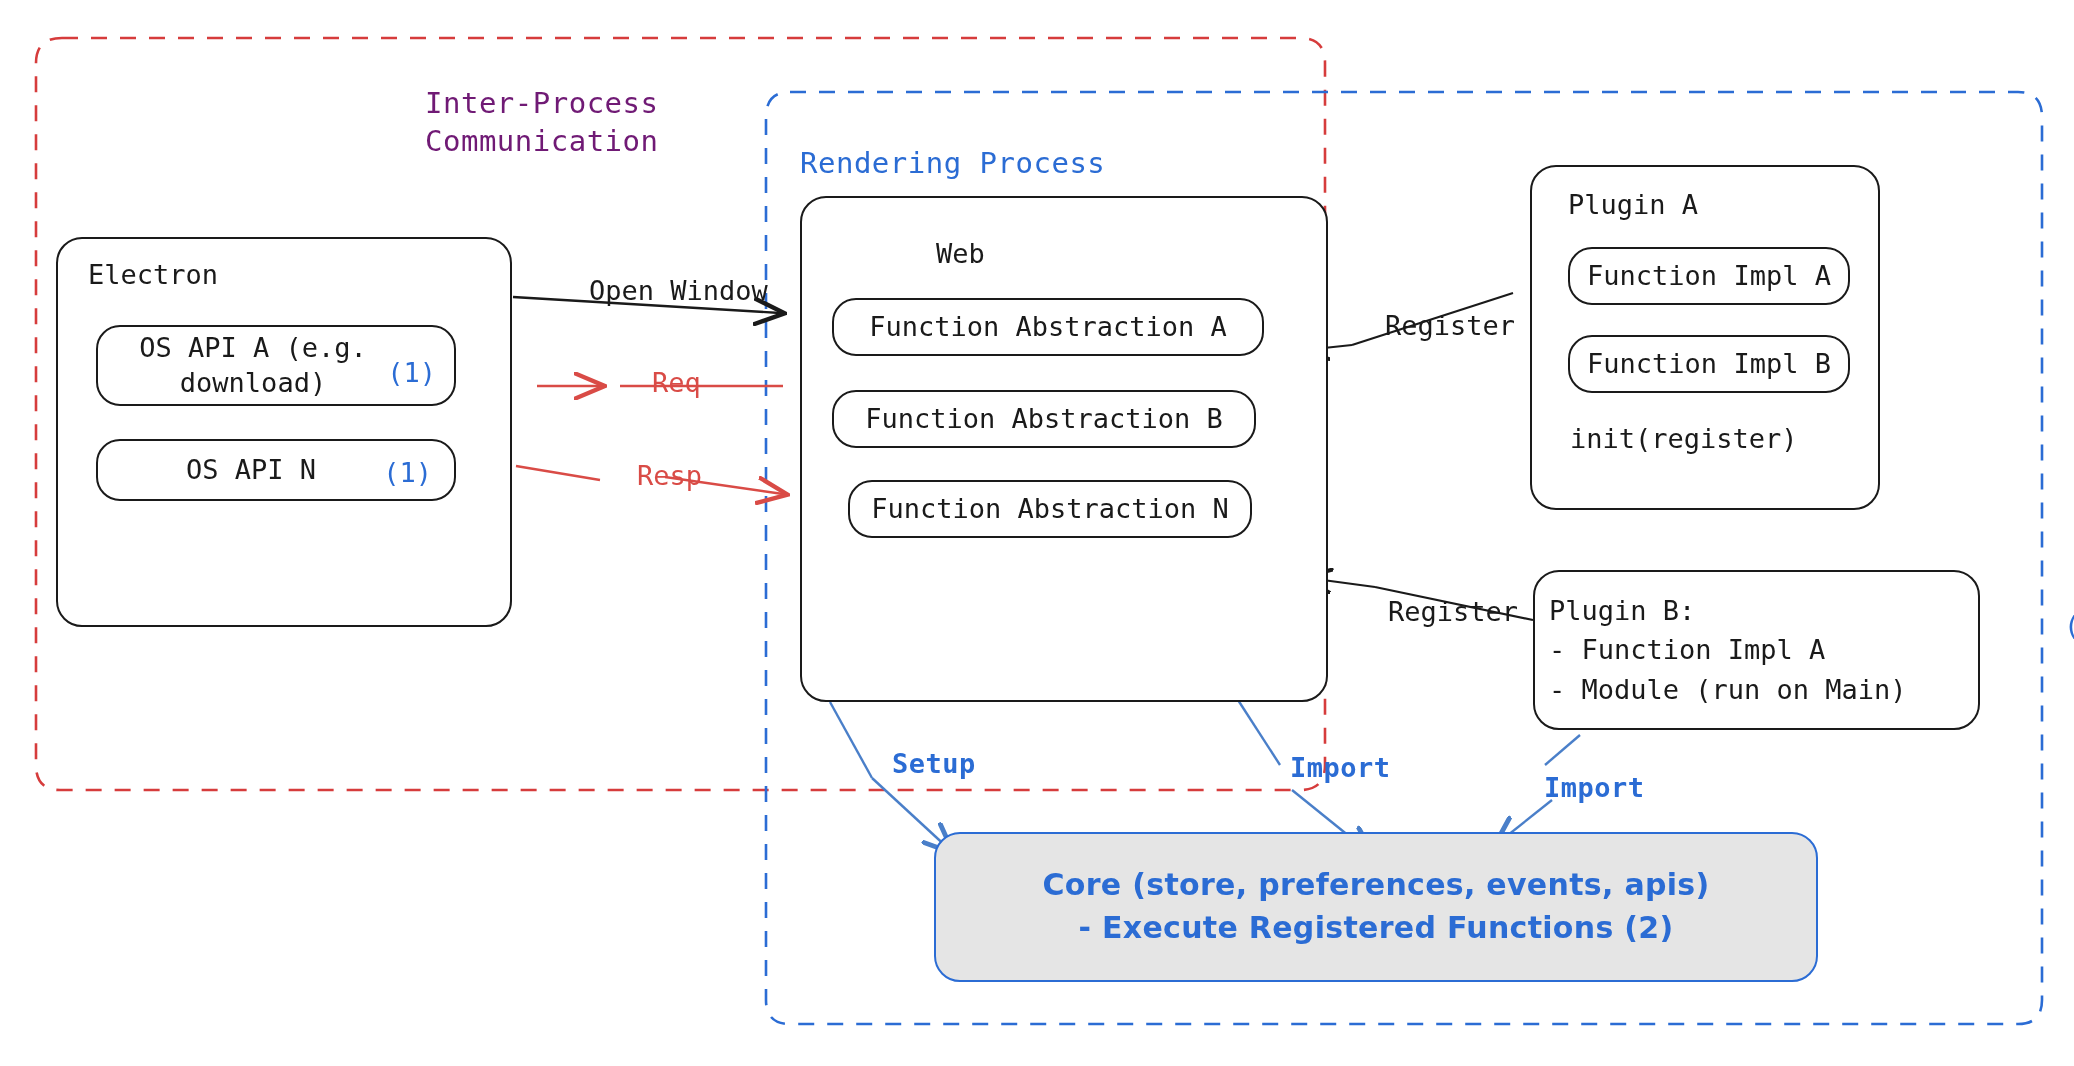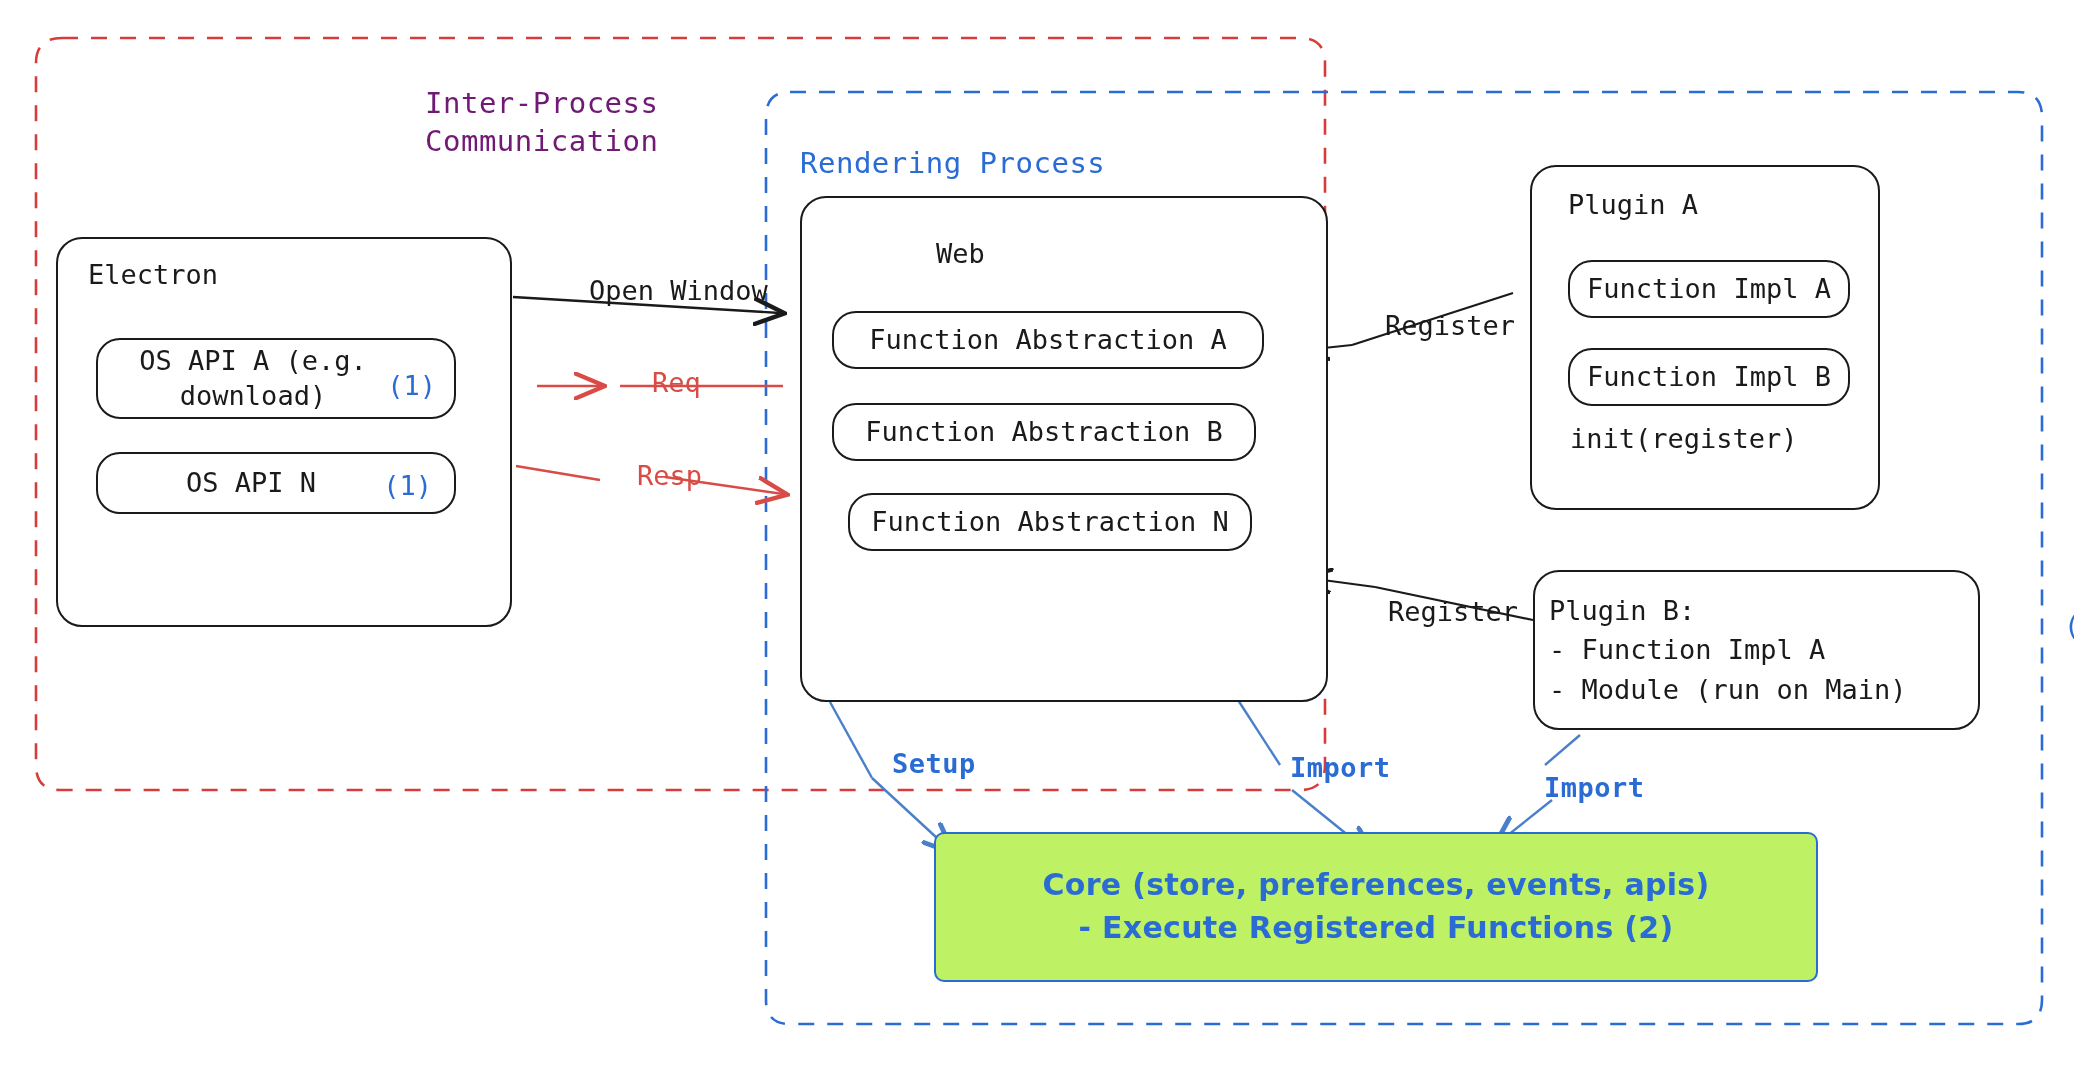--- a/index.html
+++ b/index.html
@@ -38,21 +38,20 @@
   .box {
     position: absolute;
     box-sizing: border-box;
     border: 2.2px solid #1a1a1a;
     border-radius: 26px;
     background: #ffffff;
   }
   .box.inner {
     border-width: 2px;
     border-radius: 24px;
-    margin-top: 13px;
   }
   .box-title {
     position: absolute;
     font-size: 27px;
     color: #1a1a1a;
     white-space: nowrap;
   }
   .cell-text {
     width: 100%;
     text-align: center;
@@ -99,22 +98,22 @@
   }
   .edge-label.black { color: #1a1a1a; }
   .edge-label.red   { color: #d94b46; }
   .edge-label.blue  { color: #2b6cd4; font-weight: bold; letter-spacing: 0.5px; }
 
   
   .core-box {
     position: absolute;
     box-sizing: border-box;
     border: 2.4px solid #2b6cd4;
-    border-radius: 10px;
-    background: #bef264;
+    border-radius: 26px;
+    background: #e5e5e5;
     display: flex;
     flex-direction: column;
     align-items: center;
     justify-content: center;
   }
   .core-line {
     color: #2b6cd4;
     font-weight: bold;
     font-size: 30px;
     line-height: 1.42;

